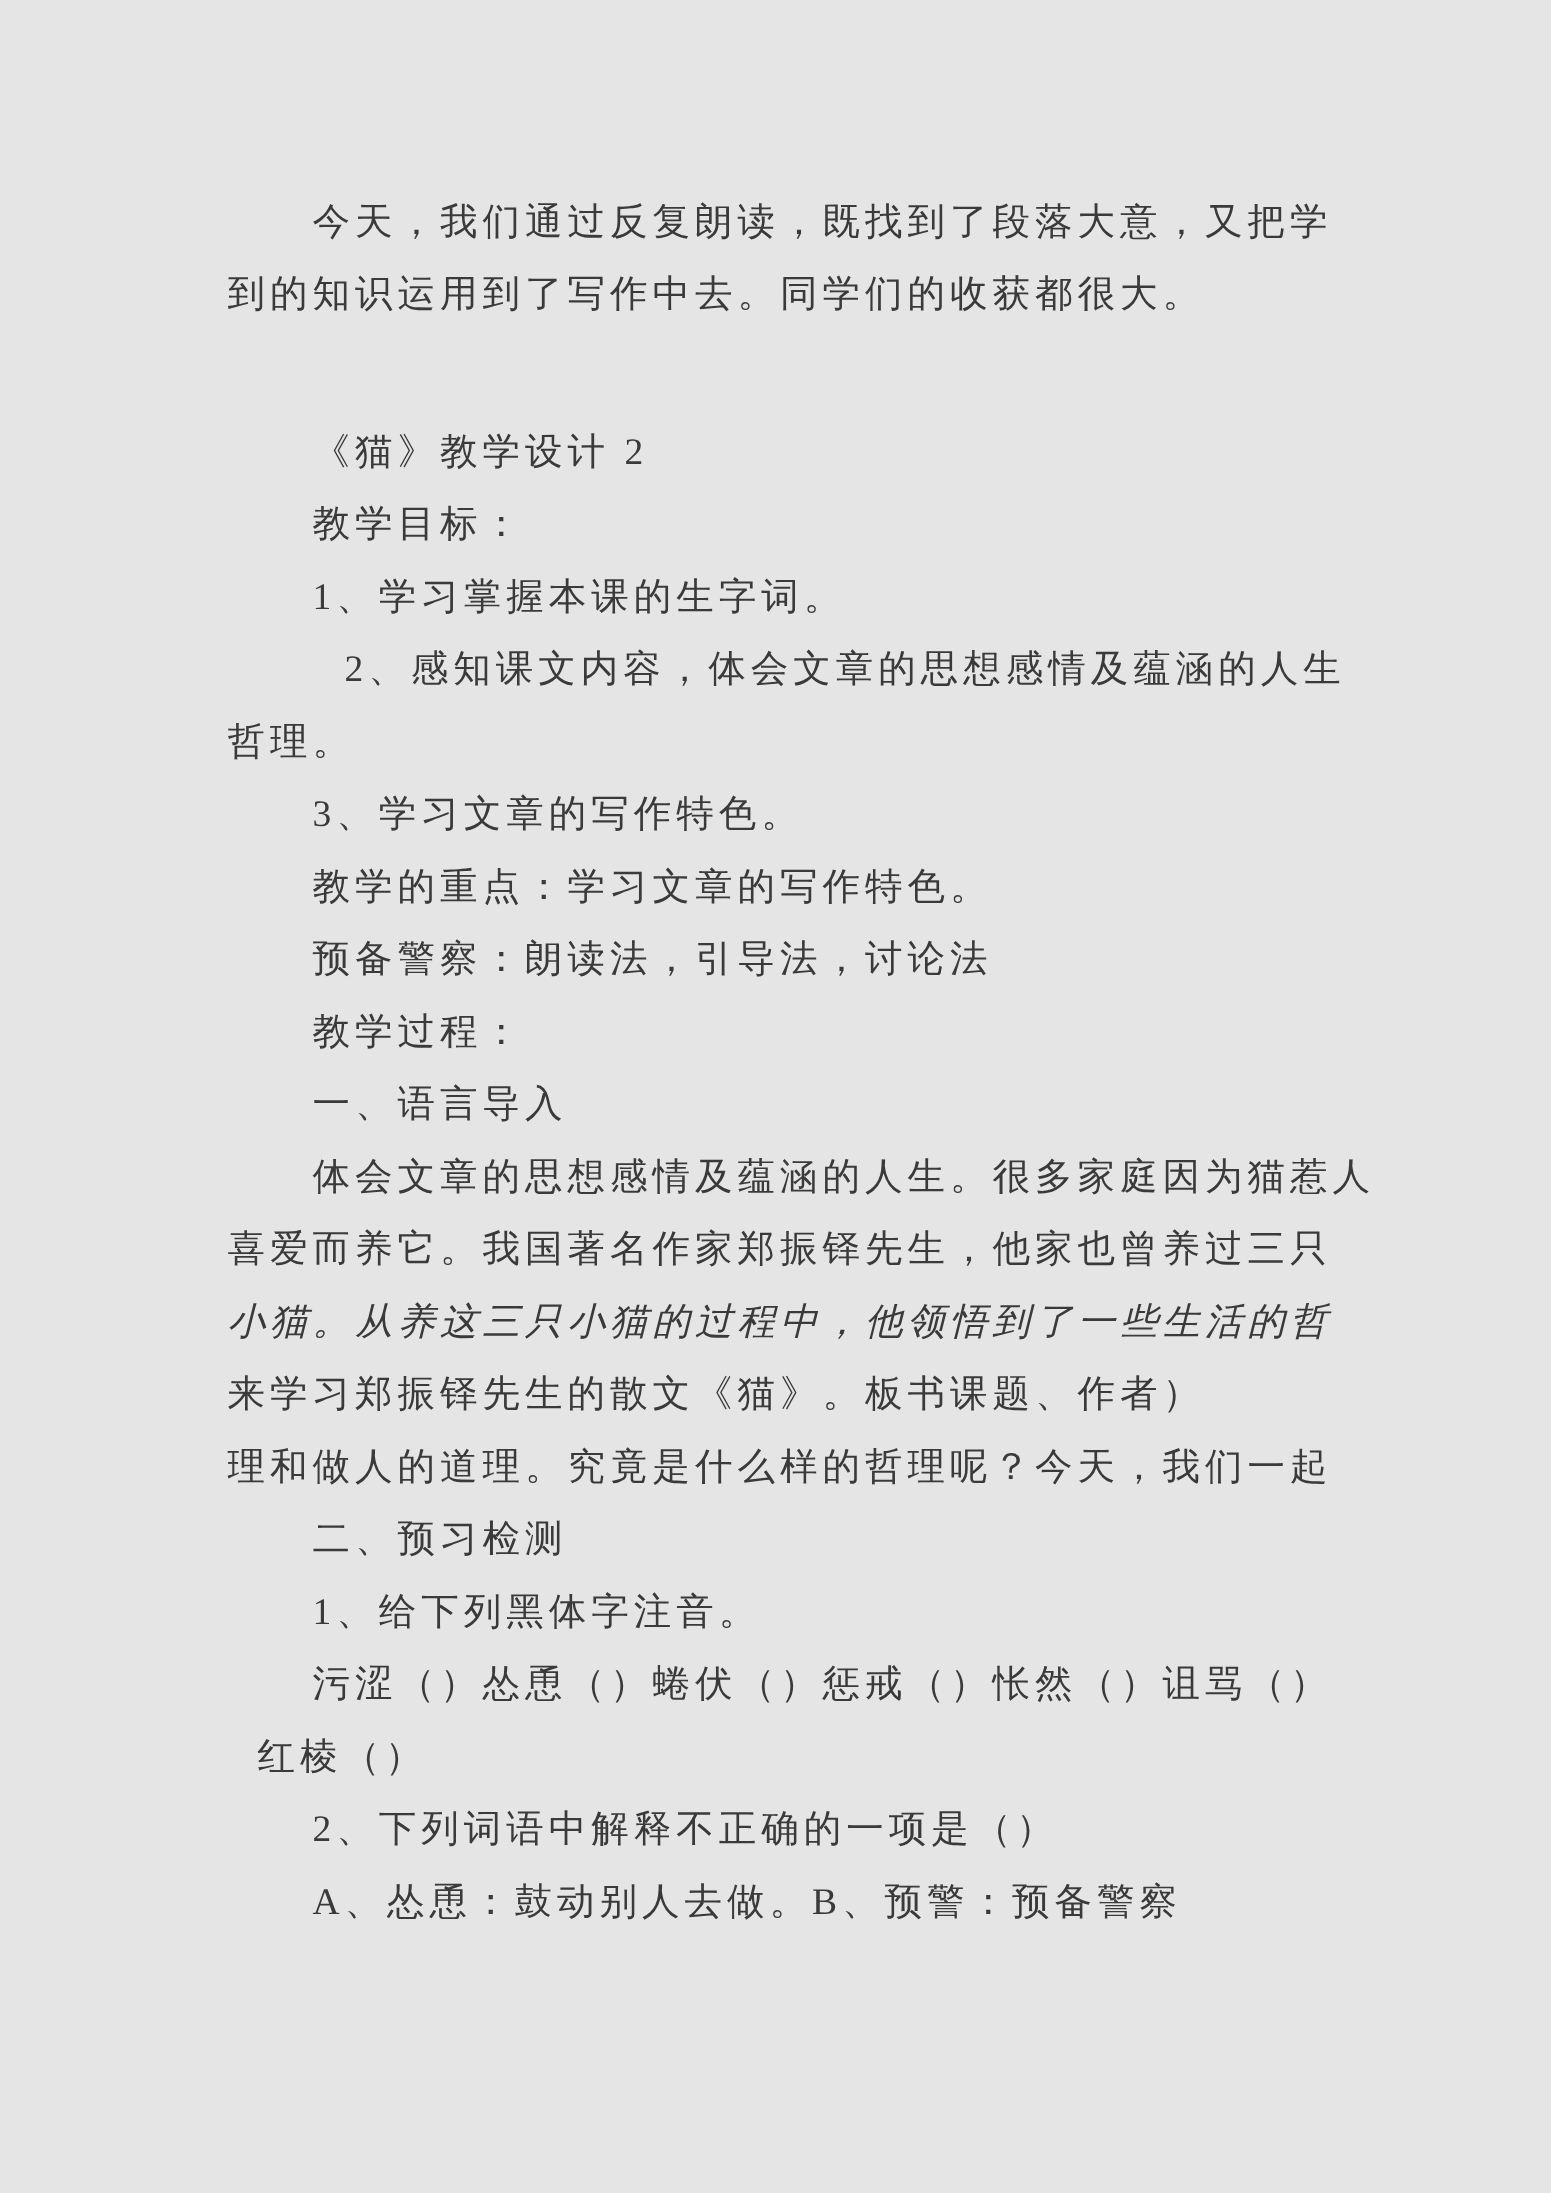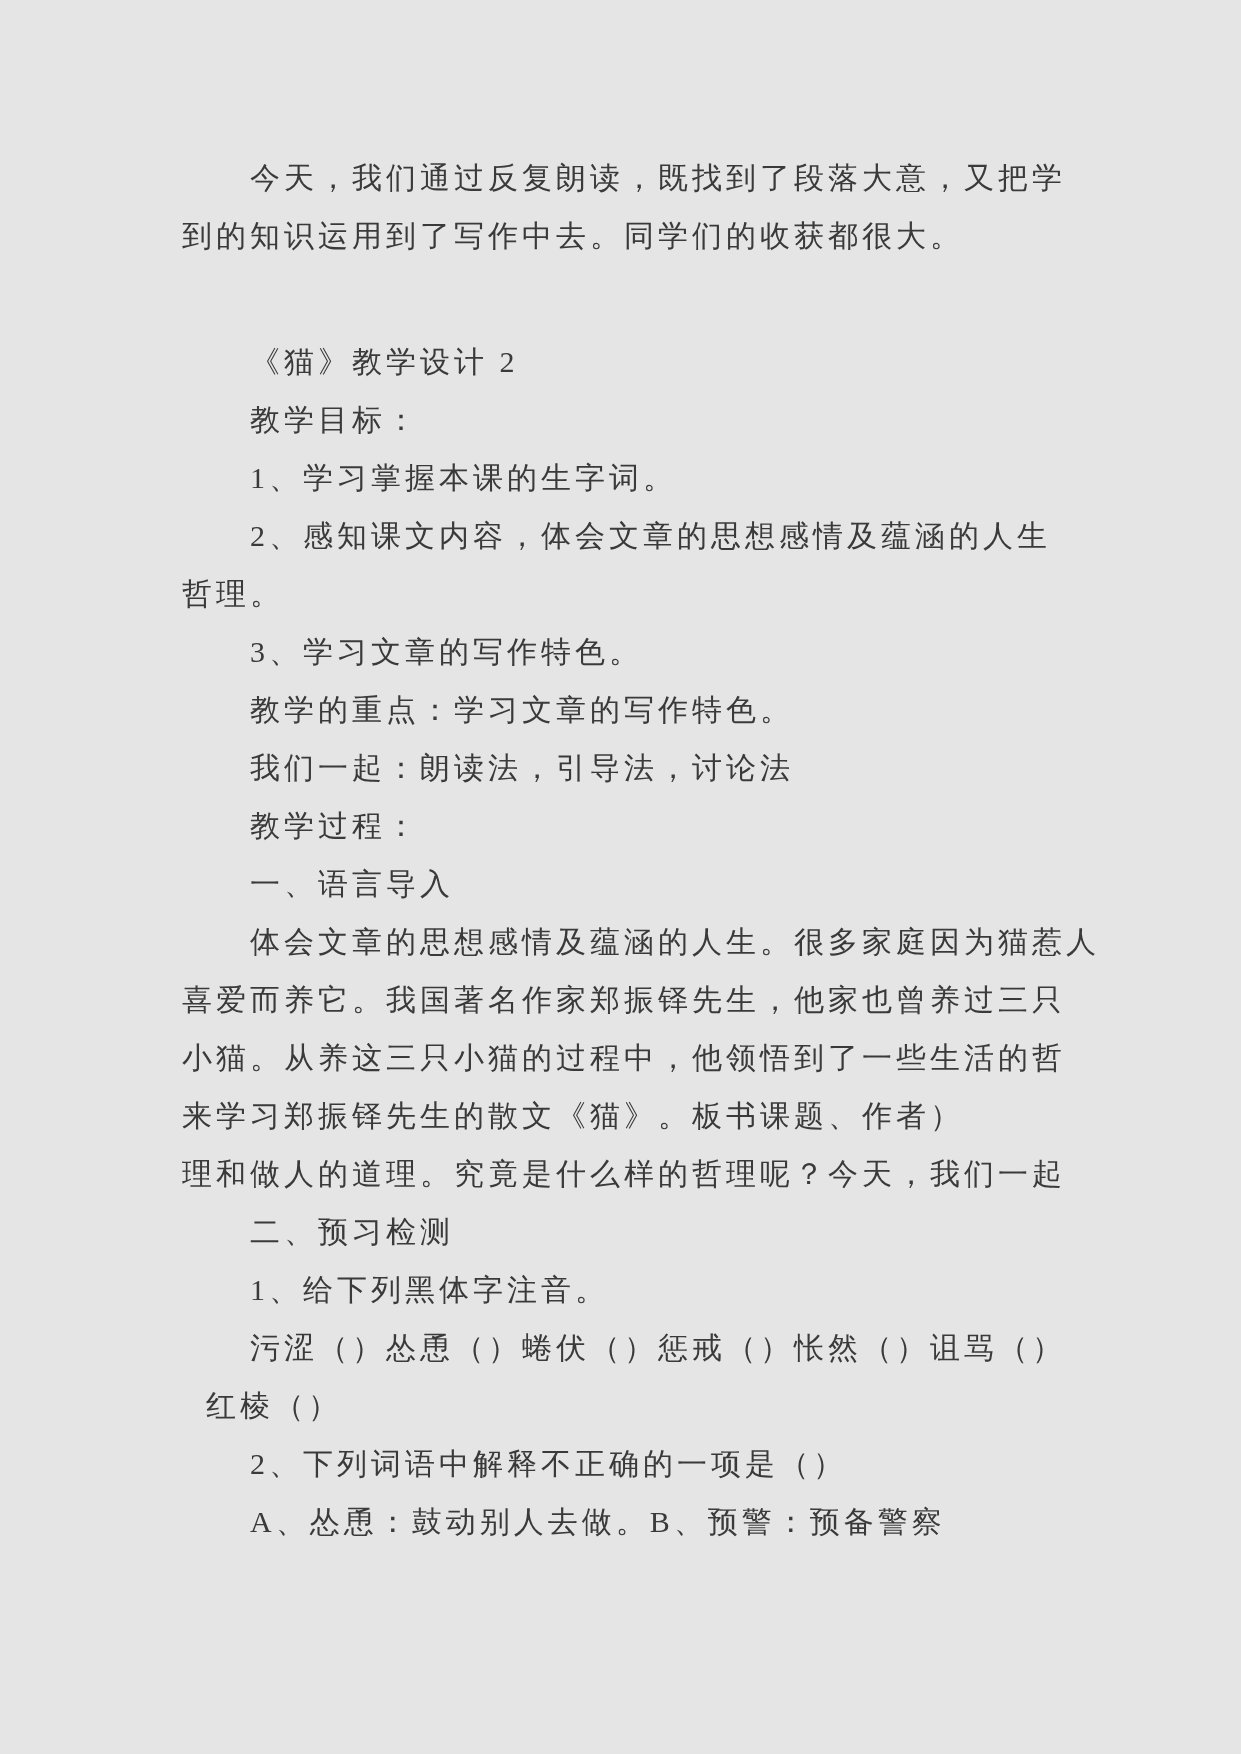--- a/index.html
+++ b/index.html
@@ -41,30 +41,30 @@
 <body>
 
 <div class="page">
   <div class="doc-lines">
       <div class="line indent" style="color: rgb(58, 58, 58);">今天，我们通过反复朗读，既找到了段落大意，又把学</div>
       <div class="line" style="color: rgb(58, 58, 58);">到的知识运用到了写作中去。同学们的收获都很大。</div>
       <div class="line blank" style="color: rgb(58, 58, 58);"></div>
       <div class="line indent" style="color: rgb(58, 58, 58);">《猫》教学设计 2</div>
       <div class="line indent" style="color: rgb(58, 58, 58);">教学目标：</div>
       <div class="line indent" style="color: rgb(58, 58, 58);">1、学习掌握本课的生字词。</div>
-      <div class="line indent" style="color: rgb(58, 58, 58);">2、感知课文内容，体会文章的思想感情及蕴涵的人生</div>
+      <div class="line indent" style="color: rgb(58, 58, 58); text-align: center;">2、感知课文内容，体会文章的思想感情及蕴涵的人生</div>
       <div class="line" style="color: rgb(58, 58, 58);">哲理。</div>
       <div class="line indent" style="color: rgb(58, 58, 58);">3、学习文章的写作特色。</div>
       <div class="line indent" style="color: rgb(58, 58, 58);">教学的重点：学习文章的写作特色。</div>
-      <div class="line indent" style="color: rgb(58, 58, 58);">我们一起：朗读法，引导法，讨论法</div>
+      <div class="line indent" style="color: rgb(58, 58, 58);">预备警察：朗读法，引导法，讨论法</div>
       <div class="line indent" style="color: rgb(58, 58, 58);">教学过程：</div>
       <div class="line indent" style="color: rgb(58, 58, 58);">一、语言导入</div>
       <div class="line indent" style="color: rgb(58, 58, 58);">体会文章的思想感情及蕴涵的人生。很多家庭因为猫惹人</div>
       <div class="line" style="color: rgb(58, 58, 58);">喜爱而养它。我国著名作家郑振铎先生，他家也曾养过三只</div>
-      <div class="line" style="color: rgb(58, 58, 58);">小猫。从养这三只小猫的过程中，他领悟到了一些生活的哲</div>
+      <div class="line" style="color: rgb(58, 58, 58); font-style: italic;">小猫。从养这三只小猫的过程中，他领悟到了一些生活的哲</div>
       <div class="line" style="color: rgb(58, 58, 58);">来学习郑振铎先生的散文《猫》。板书课题、作者）</div>
       <div class="line" style="color: rgb(58, 58, 58);">理和做人的道理。究竟是什么样的哲理呢？今天，我们一起</div>
       <div class="line indent" style="color: rgb(58, 58, 58);">二、预习检测</div>
       <div class="line indent" style="color: rgb(58, 58, 58);">1、给下列黑体字注音。</div>
       <div class="line indent" style="color: rgb(58, 58, 58);">污涩（）怂恿（）蜷伏（）惩戒（）怅然（）诅骂（）</div>
       <div class="line" style="color: rgb(58, 58, 58); margin-left: 24px;">红棱（）</div>
       <div class="line indent" style="color: rgb(58, 58, 58);">2、下列词语中解释不正确的一项是（）</div>
       <div class="line indent" style="color: rgb(58, 58, 58);">A、怂恿：鼓动别人去做。B、预警：预备警察</div>
     </div>
 </div>

